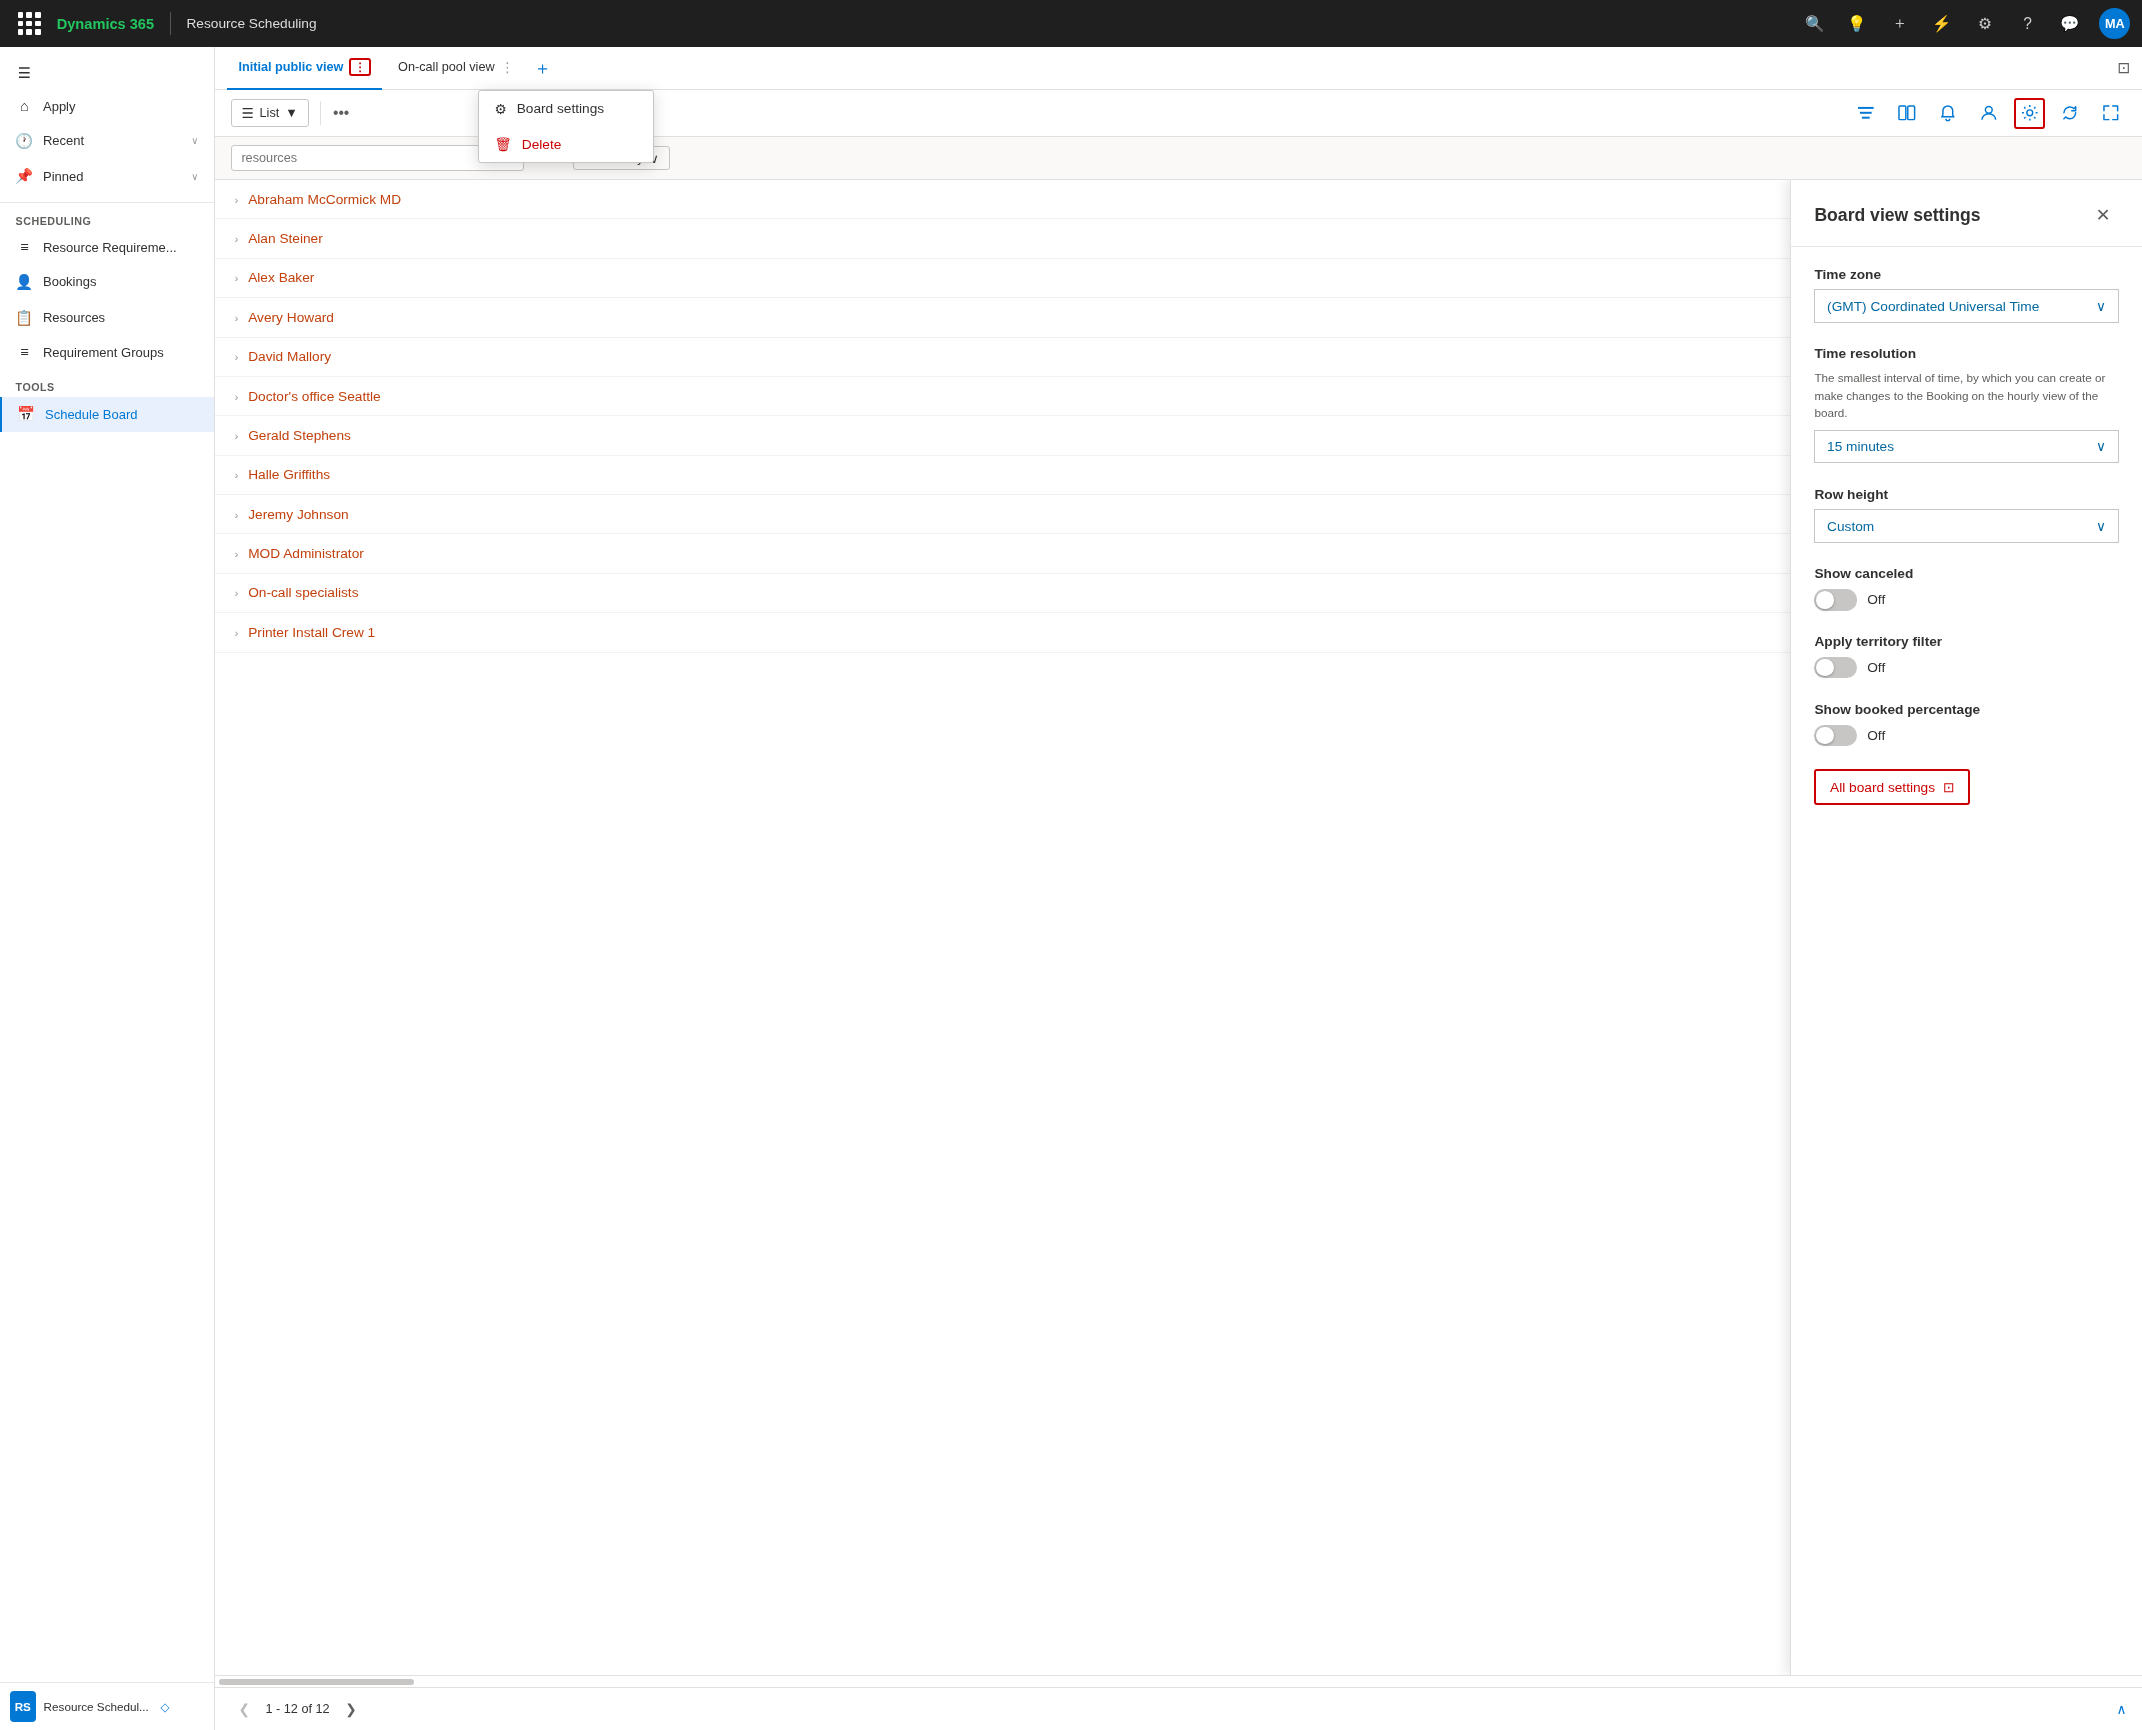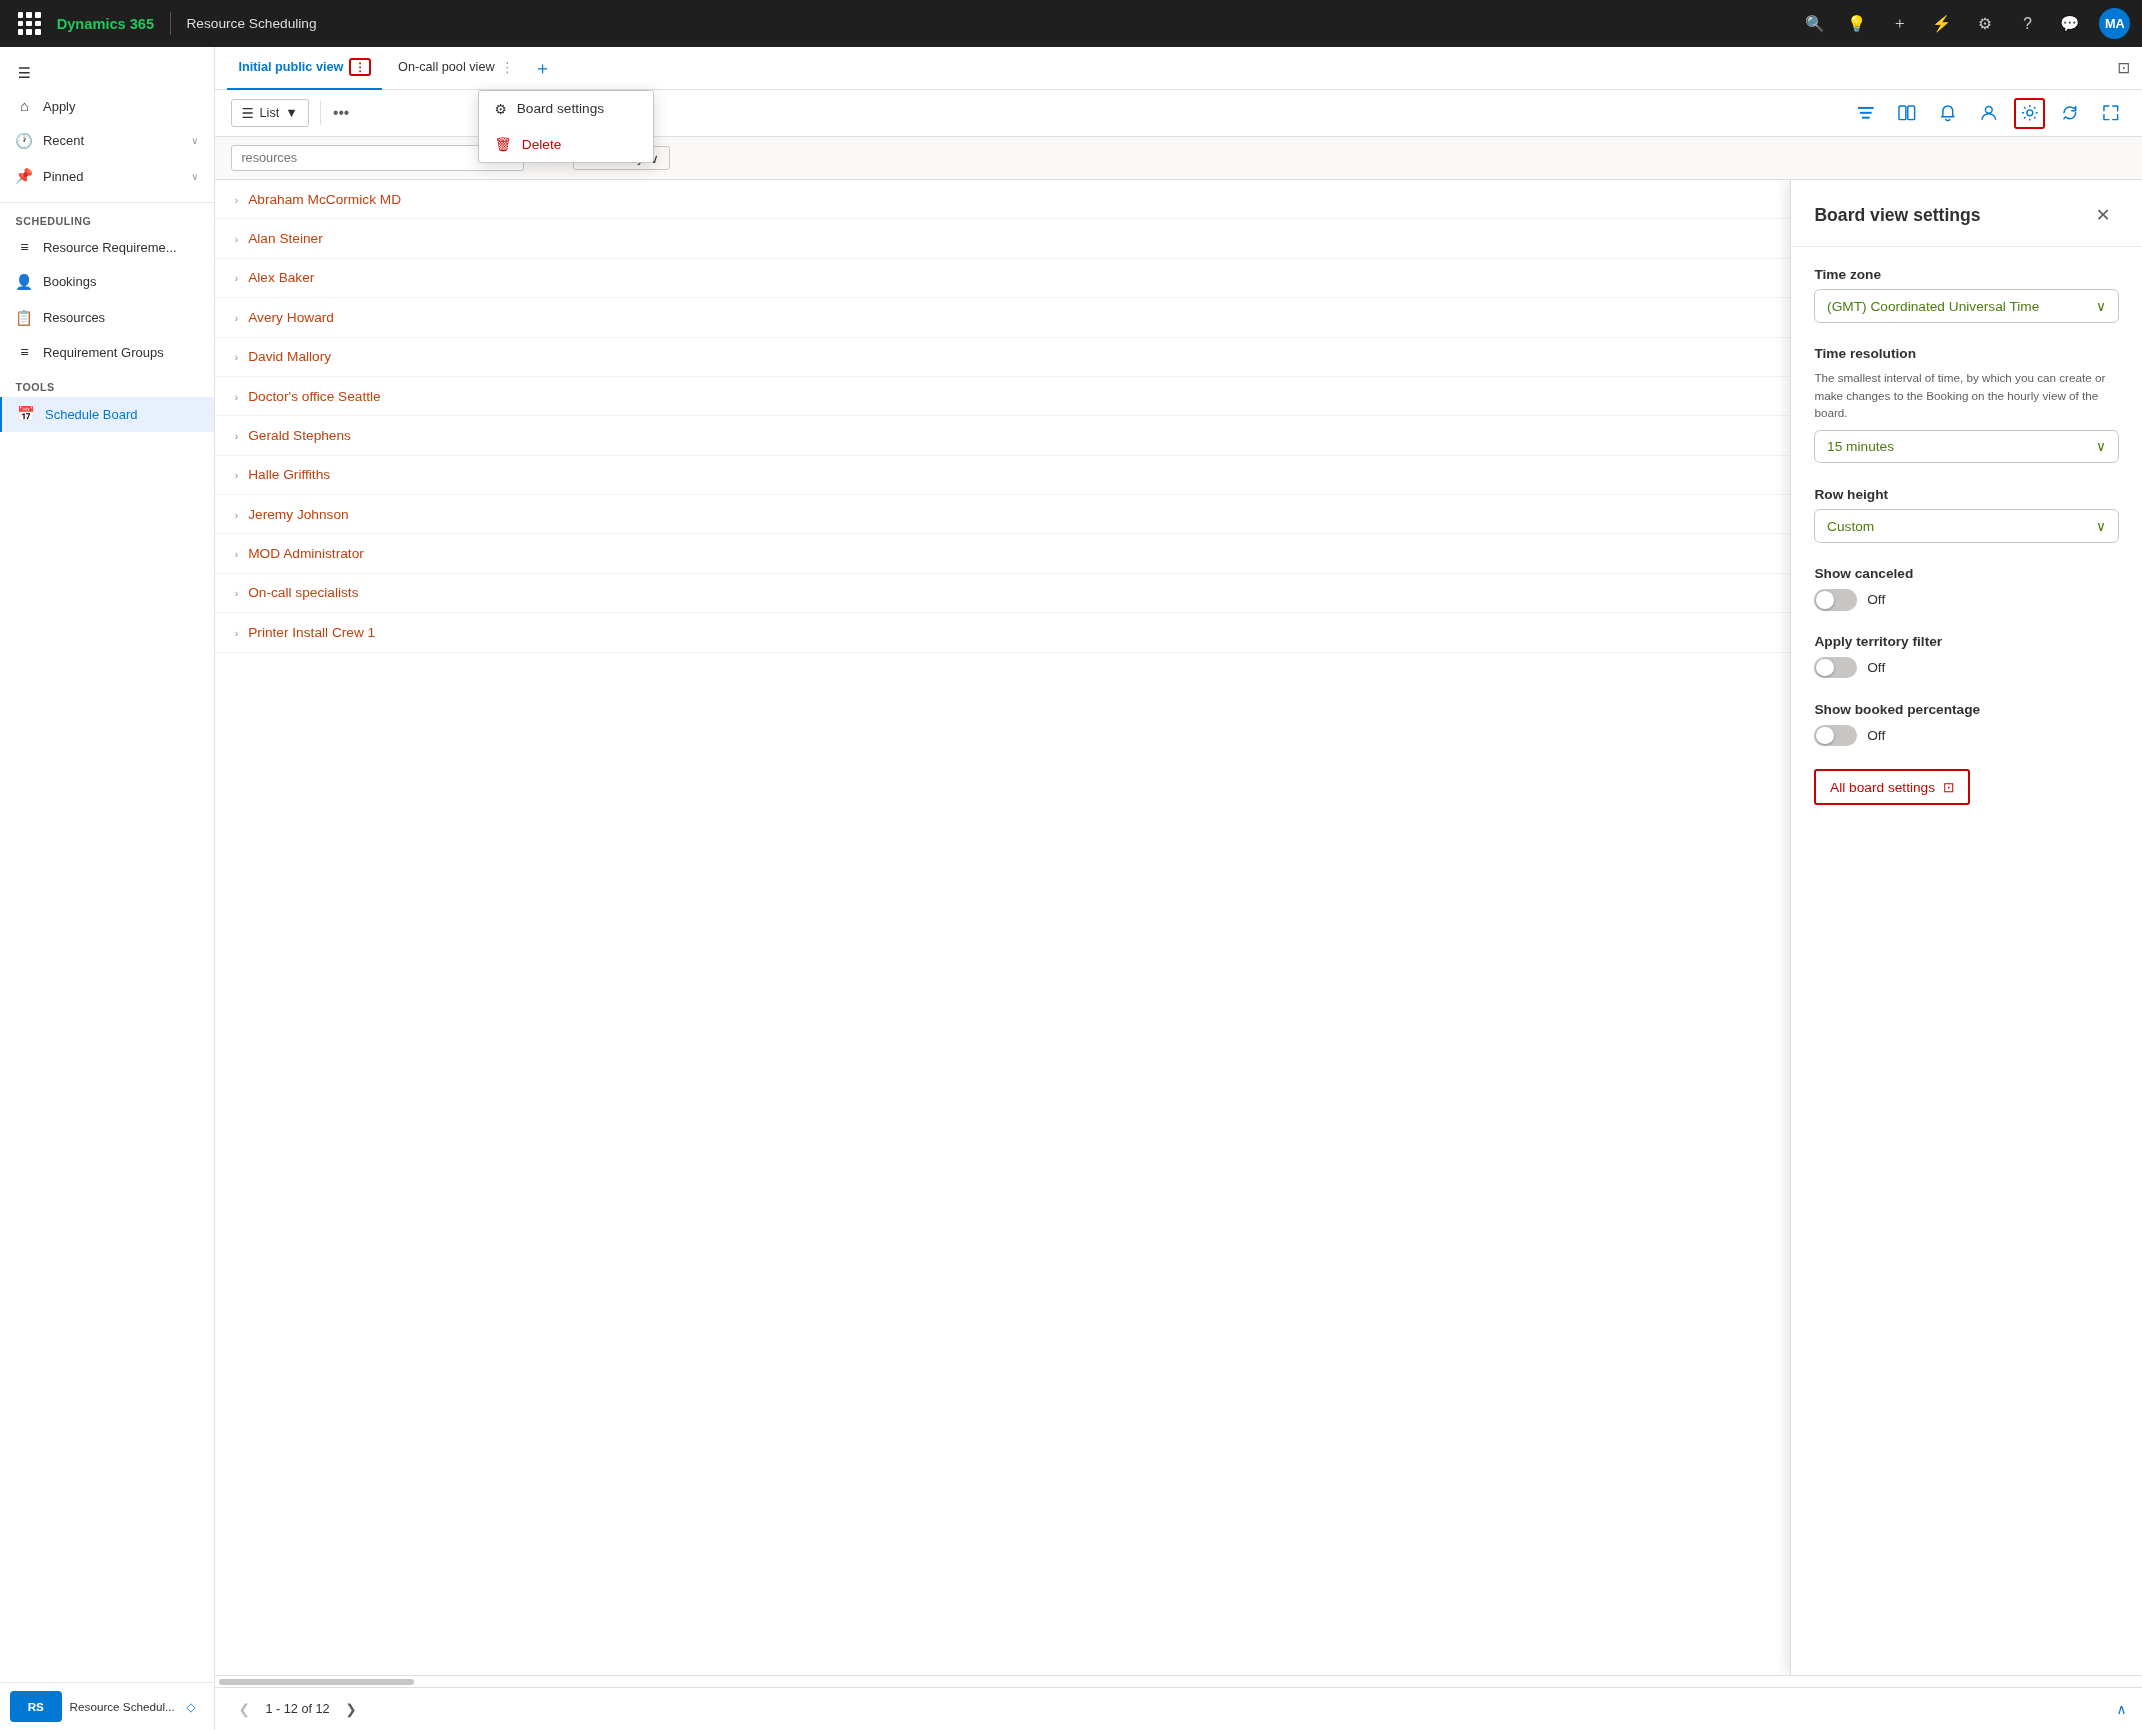--- a/index.html
+++ b/index.html
@@ -30,21 +30,21 @@
 
     
     .sidebar { width: 215px; background: white; border-right: 1px solid #e0e0e0; display: flex; flex-direction: column; overflow-y: auto; flex-shrink: 0; }
     .sidebar-top { padding: 7.8px 0; border-bottom: 1px solid #e8e8e8; }
     .sidebar-item { display: flex; align-items: center; gap: 9.8px; padding: 8.8px 15.6px; cursor: pointer; font-size: 13px; color: #323130; }
     .sidebar-item.active { background: #e8f0fe; color: #0078d4; border-left: 2.9px solid #0078d4; }
     .sidebar-item .s-icon { font-size: 14.6px; width: 17.6px; text-align: center; }
     .sidebar-section { padding: 11.7px 15.6px 3.9px; font-size: 10.7px; font-weight: 700; color: #605e5c; text-transform: uppercase; letter-spacing: 0.5px; }
     .sidebar-item .chevron { margin-left: auto; font-size: 9.8px; color: #999; }
     .sidebar-footer { padding: 7.8px 9.8px; display: flex; align-items: center; gap: 7.8px; border-top: 1px solid #e8e8e8; margin-top: auto; }
-    .rs-badge { width: 52px; height: 31px; border-radius: 3.9px; background: #0078d4; color: white; font-size: 11.7px; font-weight: 700; display: flex; align-items: center; justify-content: center; }
+    .rs-badge { width: 26px; height: 31px; border-radius: 3.9px; background: #0078d4; color: white; font-size: 11.7px; font-weight: 700; display: flex; align-items: center; justify-content: center; }
     .sidebar-footer-text { font-size: 11.7px; color: #323130; }
 
     
     .content-area { flex: 1; display: flex; flex-direction: column; overflow: hidden; position: relative; }
 
     
     .tab-bar { background: white; border-bottom: 1px solid #e0e0e0; display: flex; align-items: center; padding: 0 11.7px; height: 43px; gap: 3.9px; flex-shrink: 0; }
     .tab { display: flex; align-items: center; gap: 5.9px; padding: 0 11.7px; height: 43px; font-size: 12.7px; cursor: pointer; border-bottom: 2px solid transparent; color: #323130; }
     .tab.active { border-bottom-color: #0078d4; color: #0078d4; font-weight: 600; }
     .tab-options { color: #999; font-size: 13.7px; cursor: pointer; }
@@ -99,21 +99,21 @@
       z-index: 50;
       box-shadow: -3.9px 0 11.7px rgba(0,0,0,0.1);
     }
     .settings-header { display: flex; align-items: center; justify-content: space-between; padding: 19.5px 23.4px 15.6px; border-bottom: 1px solid #e8e8e8; }
     .settings-title { font-size: 17.6px; font-weight: 600; color: #323130; }
     .settings-close { background: none; border: none; font-size: 17.6px; cursor: pointer; color: #605e5c; width: 31px; height: 31px; display: flex; align-items: center; justify-content: center; border-radius: 2.9px; }
     .settings-body { padding: 19.5px 23.4px; display: flex; flex-direction: column; gap: 23.4px; }
     .settings-field { display: flex; flex-direction: column; gap: 7.8px; }
     .settings-label { font-size: 13.7px; font-weight: 600; color: #323130; }
     .settings-desc { font-size: 11.7px; color: #605e5c; line-height: 1.5; }
-    .settings-select { border: 1px solid #c8c6c4; border-radius: 6px; padding: 7.8px 11.7px; font-size: 13.7px; color: #4d7c0f; display: flex; align-items: center; justify-content: space-between; cursor: pointer; background: white; }
+    .settings-select { border: 1px solid #c8c6c4; border-radius: 0; padding: 7.8px 11.7px; font-size: 13.7px; color: #0369a1; display: flex; align-items: center; justify-content: space-between; cursor: pointer; background: white; }
     .toggle-row { display: flex; align-items: center; gap: 9.8px; }
     .toggle { width: 43px; height: 21.5px; border-radius: 10.7px; background: #c8c6c4; position: relative; cursor: pointer; flex-shrink: 0; display: flex; align-items: center; }
     .toggle-thumb { width: 17.6px; height: 17.6px; background: white; border-radius: 50%; position: absolute; left: 2px; transition: left 0.2s; box-shadow: 0 1px 2.9px rgba(0,0,0,0.3); }
     .toggle-label { font-size: 13.7px; color: #323130; }
     .all-settings-btn { border: 2px solid #c00; border-radius: 2.9px; padding: 7.8px 13.7px; font-size: 13.7px; color: #c00; background: white; cursor: pointer; display: flex; align-items: center; gap: 7.8px; width: fit-content; justify-content: space-between; }
 
     
     .context-menu {
       position: absolute;
       top: 43px;

